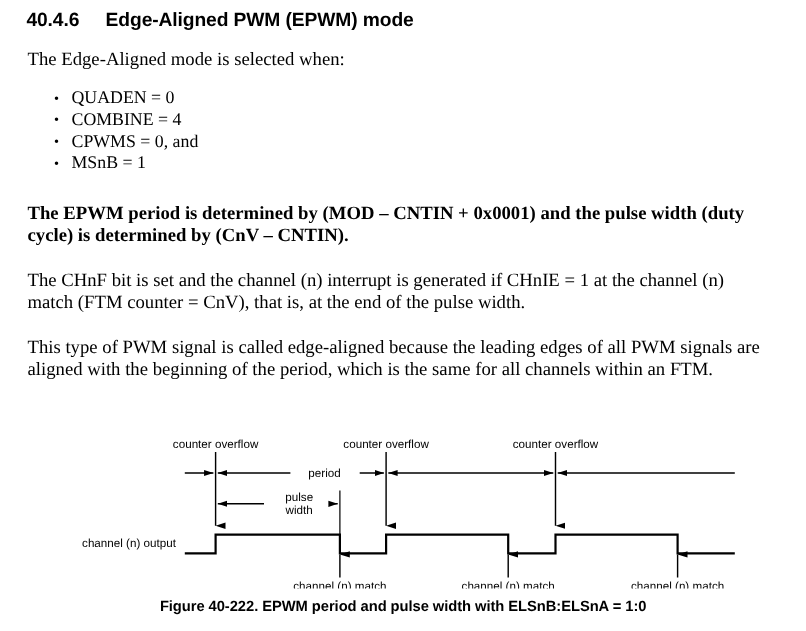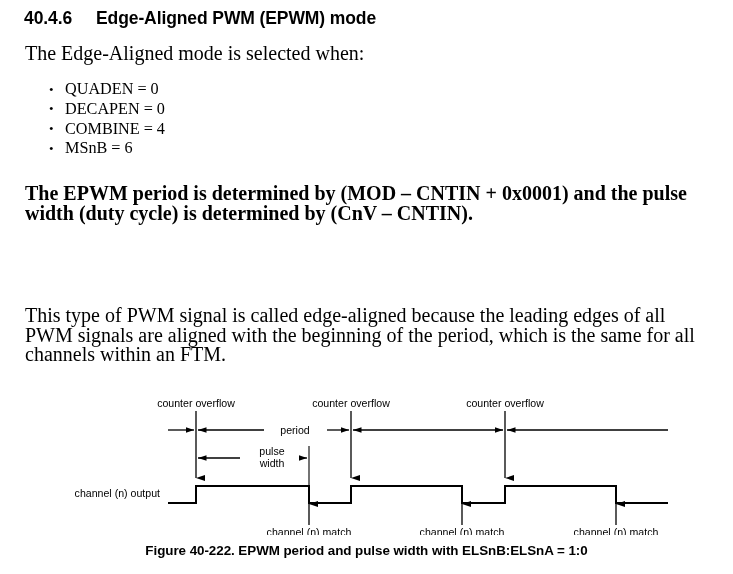--- a/index.html
+++ b/index.html
@@ -36,21 +36,21 @@
   }
   .section-heading .num {
     display: inline-block;
     min-width: 72px;
   }
 
   
   .para {
     position: absolute;
     left: 25px;
-    font-size: 20px;
+    font-size: 17px;
     line-height: 19.6px;
     width: 672px;
     text-align: left;
   }
   .p-intro  { top: 44px; }
   .p-period { top: 184px; font-weight: bold; }
   .p-chnf   { top: 245px; }
   .p-edge   { top: 306px; }
 
   
@@ -111,26 +111,27 @@
 <div class="page">
 
   <div class="section-heading">
     <span class="num">40.4.6</span><span>Edge-Aligned PWM (EPWM) mode</span>
   </div>
 
   <div class="para p-intro">The Edge-Aligned mode is selected when:</div>
 
   <ul class="bullets">
     <li>QUADEN = 0</li>
-    <li>DECAPEN = 0</li>
     <li>COMBINE = 4</li>
-    <li>MSnB = 6</li>
+    <li>CPWMS = 0, and</li>
+    <li>MSnB = 1</li>
   </ul>
 
   <div class="para p-period">The EPWM period is determined by (MOD – CNTIN + 0x0001) and the pulse width (duty cycle) is determined by (CnV – CNTIN).</div>
+  <div class="para p-chnf">The CHnF bit is set and the channel (n) interrupt is generated if CHnIE = 1 at the channel (n) match (FTM counter = CnV), that is, at the end of the pulse width.</div>
   <div class="para p-edge">This type of PWM signal is called edge-aligned because the leading edges of all PWM signals are aligned with the beginning of the period, which is the same for all channels within an FTM.</div>
 
   <div class="figure">
     <svg width="733" height="145" viewBox="0 0 733 145" xmlns="http://www.w3.org/2000/svg">
       <defs>
         <marker id="arrR" markerWidth="9" markerHeight="9" refX="8.5" refY="3.2" orient="auto" markerUnits="userSpaceOnUse">
           <path d="M0,0.4 L8.5,3.2 L0,6 z" fill="#000"></path>
         </marker>
         <marker id="arrL" markerWidth="9" markerHeight="9" refX="0.5" refY="3.2" orient="auto" markerUnits="userSpaceOnUse">
           <path d="M9,0.4 L0.5,3.2 L9,6 z" fill="#000"></path>

